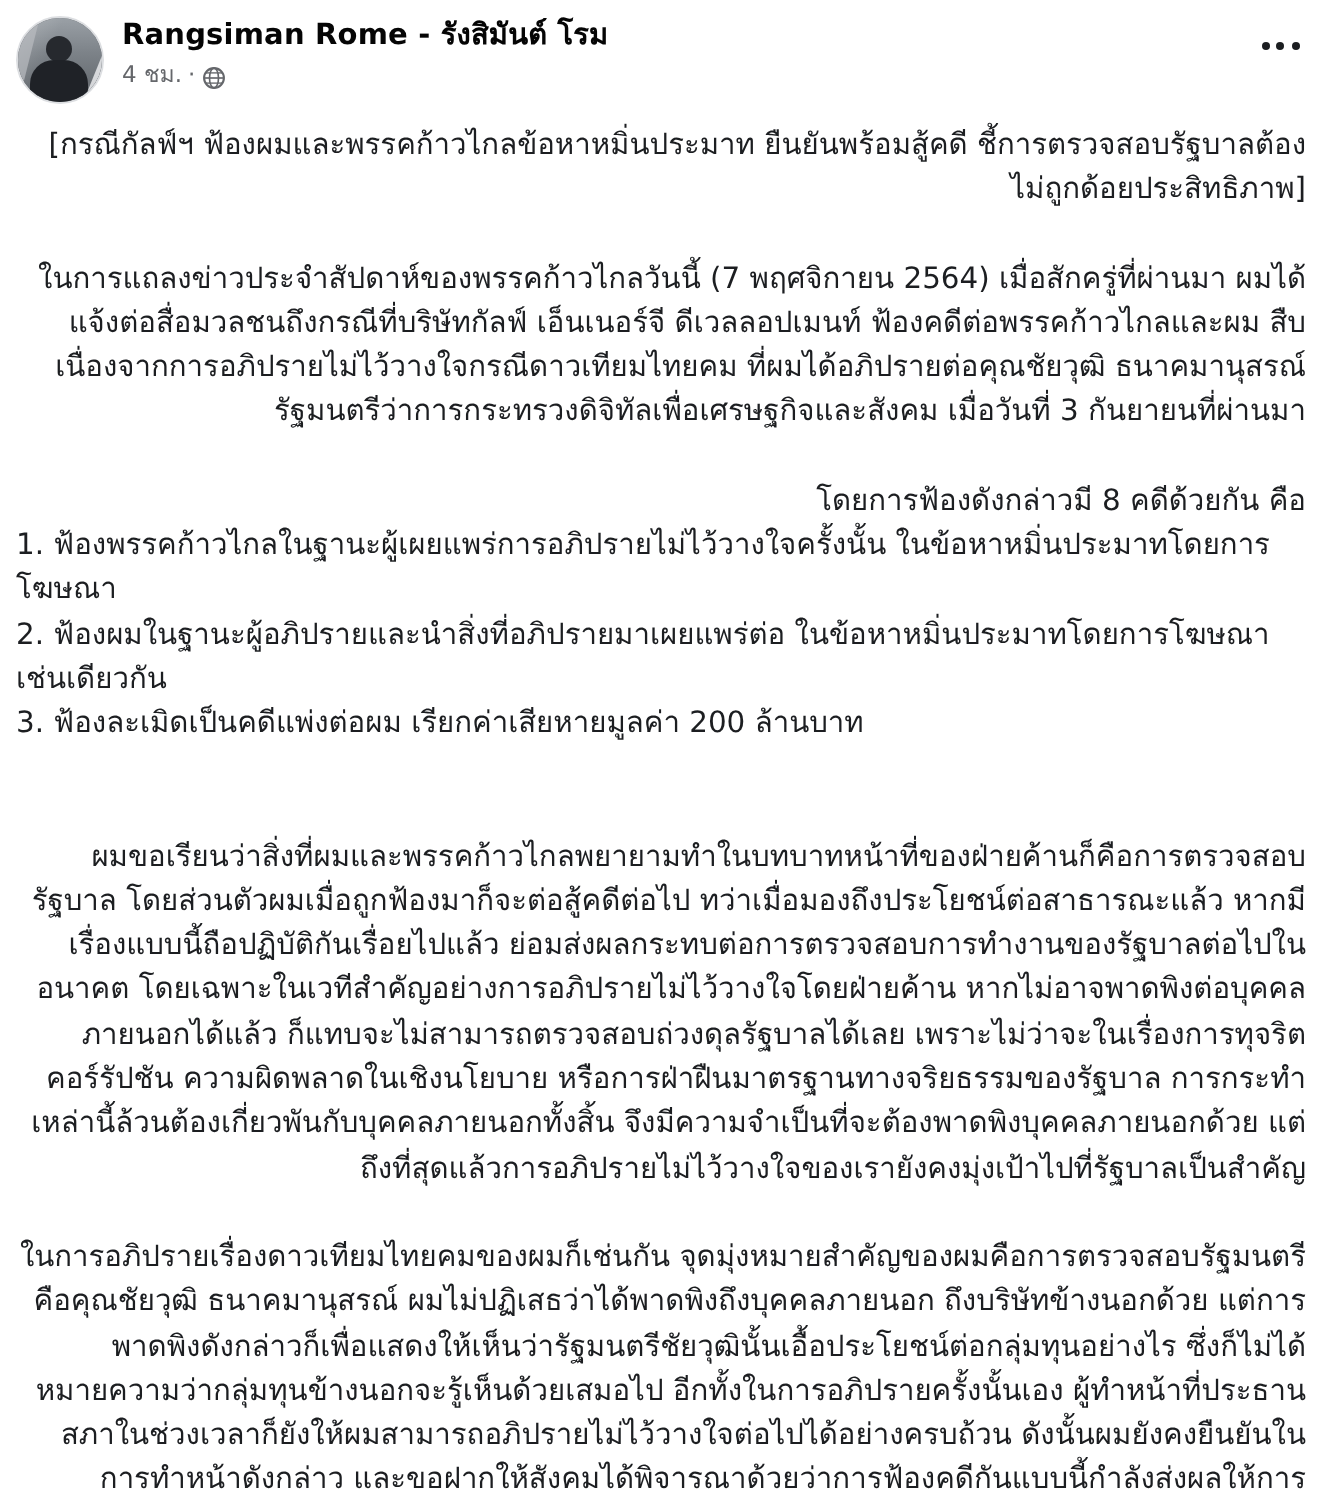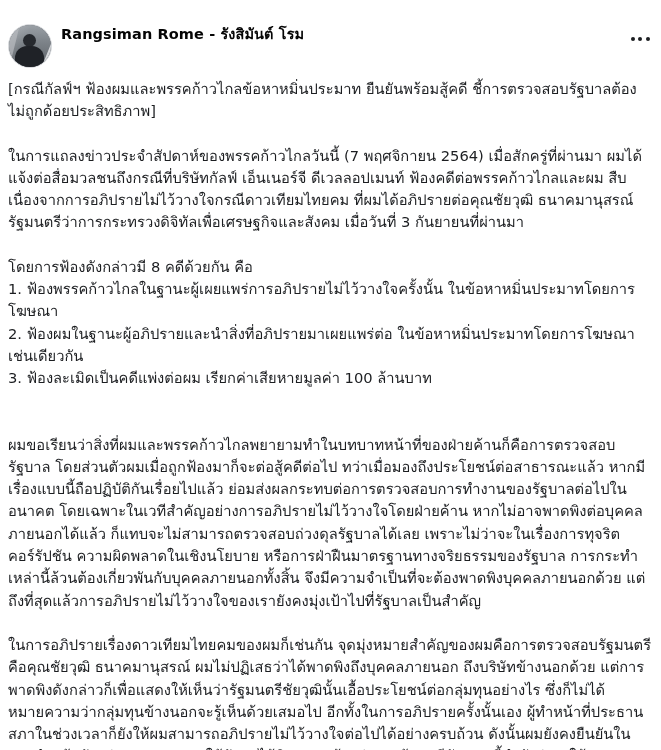--- a/index.html
+++ b/index.html
@@ -22,21 +22,20 @@
     padding: 0;
   }
 
   
   .post-header {
     display: flex;
     align-items: flex-start;
     padding: 8px 8px 0 8px;
     height: 58px;
     position: relative;
-    margin-top: 16px;
   }
 
   .avatar {
     width: 44px;
     height: 44px;
     border-radius: 50%;
     flex: 0 0 44px;
     overflow: hidden;
     position: relative;
     background: #6b6e73;
@@ -154,20 +153,21 @@
   .post-body {
     padding: 4px 8px 0 8px;
     font-size: 14.7px;
     line-height: 22.3px;
     color: #1c1e21;
     word-break: break-word;
   }
   .para {
     margin: 0;
     white-space: pre-wrap;
+    text-align: right;
   }
   .spacer {
     height: 22px;
     line-height: 22px;
     font-size: 14.7px;
   }
   .spacer::before { content: ""; }
 
   .list-line { margin: 0; white-space: pre-wrap; }
 </style>
@@ -179,20 +179,33 @@
   <div class="post-header">
 
     <div class="avatar">
       <div class="avatar-photo"></div>
       <div class="avatar-stripe"></div>
       <div class="avatar-stripe2"></div>
     </div>
 
     <div class="header-text">
       <div class="author-name">Rangsiman Rome - รังสิมันต์ โรม</div>
+      <div class="meta-row">
+        <span class="meta-time">4 ชม.</span>
+        <span class="meta-dot">·</span>
+        <span class="globe-icon">
+          <svg viewBox="0 0 16 16" width="12" height="12" aria-hidden="true">
+            <circle cx="8" cy="8" r="6.6" fill="none" stroke="#65676b" stroke-width="1.4"></circle>
+            <ellipse cx="8" cy="8" rx="3" ry="6.6" fill="none" stroke="#65676b" stroke-width="1.1"></ellipse>
+            <line x1="1.6" y1="8" x2="14.4" y2="8" stroke="#65676b" stroke-width="1.1"></line>
+            <line x1="2.6" y1="4.6" x2="13.4" y2="4.6" stroke="#65676b" stroke-width="0.9"></line>
+            <line x1="2.6" y1="11.4" x2="13.4" y2="11.4" stroke="#65676b" stroke-width="0.9"></line>
+          </svg>
+        </span>
+      </div>
     </div>
 
     <div class="more-button">
       <i></i>
       <i></i>
       <i></i>
     </div>
   </div>
 
   <div class="post-body">
@@ -202,21 +215,21 @@
     <div class="spacer">&nbsp;</div>
 
     <p class="para">ในการแถลงข่าวประจำสัปดาห์ของพรรคก้าวไกลวันนี้ (7 พฤศจิกายน 2564) เมื่อสักครู่ที่ผ่านมา ผมได้แจ้งต่อสื่อมวลชนถึงกรณีที่บริษัทกัลฟ์ เอ็นเนอร์จี ดีเวลลอปเมนท์ ฟ้องคดีต่อพรรคก้าวไกลและผม สืบเนื่องจากการอภิปรายไม่ไว้วางใจกรณีดาวเทียมไทยคม ที่ผมได้อภิปรายต่อคุณชัยวุฒิ ธนาคมานุสรณ์ รัฐมนตรีว่าการกระทรวงดิจิทัลเพื่อเศรษฐกิจและสังคม เมื่อวันที่ 3 กันยายนที่ผ่านมา</p>
 
     <div class="spacer">&nbsp;</div>
 
     <p class="para">โดยการฟ้องดังกล่าวมี 8 คดีด้วยกัน คือ</p>
 
     <p class="list-line">1. ฟ้องพรรคก้าวไกลในฐานะผู้เผยแพร่การอภิปรายไม่ไว้วางใจครั้งนั้น ในข้อหาหมิ่นประมาทโดยการโฆษณา</p>
     <p class="list-line">2. ฟ้องผมในฐานะผู้อภิปรายและนำสิ่งที่อภิปรายมาเผยแพร่ต่อ ในข้อหาหมิ่นประมาทโดยการโฆษณาเช่นเดียวกัน</p>
-    <p class="list-line">3. ฟ้องละเมิดเป็นคดีแพ่งต่อผม เรียกค่าเสียหายมูลค่า 100 ล้านบาท</p>
+    <p class="list-line">3. ฟ้องละเมิดเป็นคดีแพ่งต่อผม เรียกค่าเสียหายมูลค่า 200 ล้านบาท</p>
 
     <div class="spacer">&nbsp;</div>
 
 
     <div class="spacer">&nbsp;</div>
 
     <p class="para">ผมขอเรียนว่าสิ่งที่ผมและพรรคก้าวไกลพยายามทำในบทบาทหน้าที่ของฝ่ายค้านก็คือการตรวจสอบรัฐบาล โดยส่วนตัวผมเมื่อถูกฟ้องมาก็จะต่อสู้คดีต่อไป ทว่าเมื่อมองถึงประโยชน์ต่อสาธารณะแล้ว หากมีเรื่องแบบนี้ถือปฏิบัติกันเรื่อยไปแล้ว ย่อมส่งผลกระทบต่อการตรวจสอบการทำงานของรัฐบาลต่อไปในอนาคต โดยเฉพาะในเวทีสำคัญอย่างการอภิปรายไม่ไว้วางใจโดยฝ่ายค้าน หากไม่อาจพาดพิงต่อบุคคลภายนอกได้แล้ว ก็แทบจะไม่สามารถตรวจสอบถ่วงดุลรัฐบาลได้เลย เพราะไม่ว่าจะในเรื่องการทุจริตคอร์รัปชัน ความผิดพลาดในเชิงนโยบาย หรือการฝ่าฝืนมาตรฐานทางจริยธรรมของรัฐบาล การกระทำเหล่านี้ล้วนต้องเกี่ยวพันกับบุคคลภายนอกทั้งสิ้น จึงมีความจำเป็นที่จะต้องพาดพิงบุคคลภายนอกด้วย แต่ถึงที่สุดแล้วการอภิปรายไม่ไว้วางใจของเรายังคงมุ่งเป้าไปที่รัฐบาลเป็นสำคัญ</p>
 
     <div class="spacer">&nbsp;</div>
 

